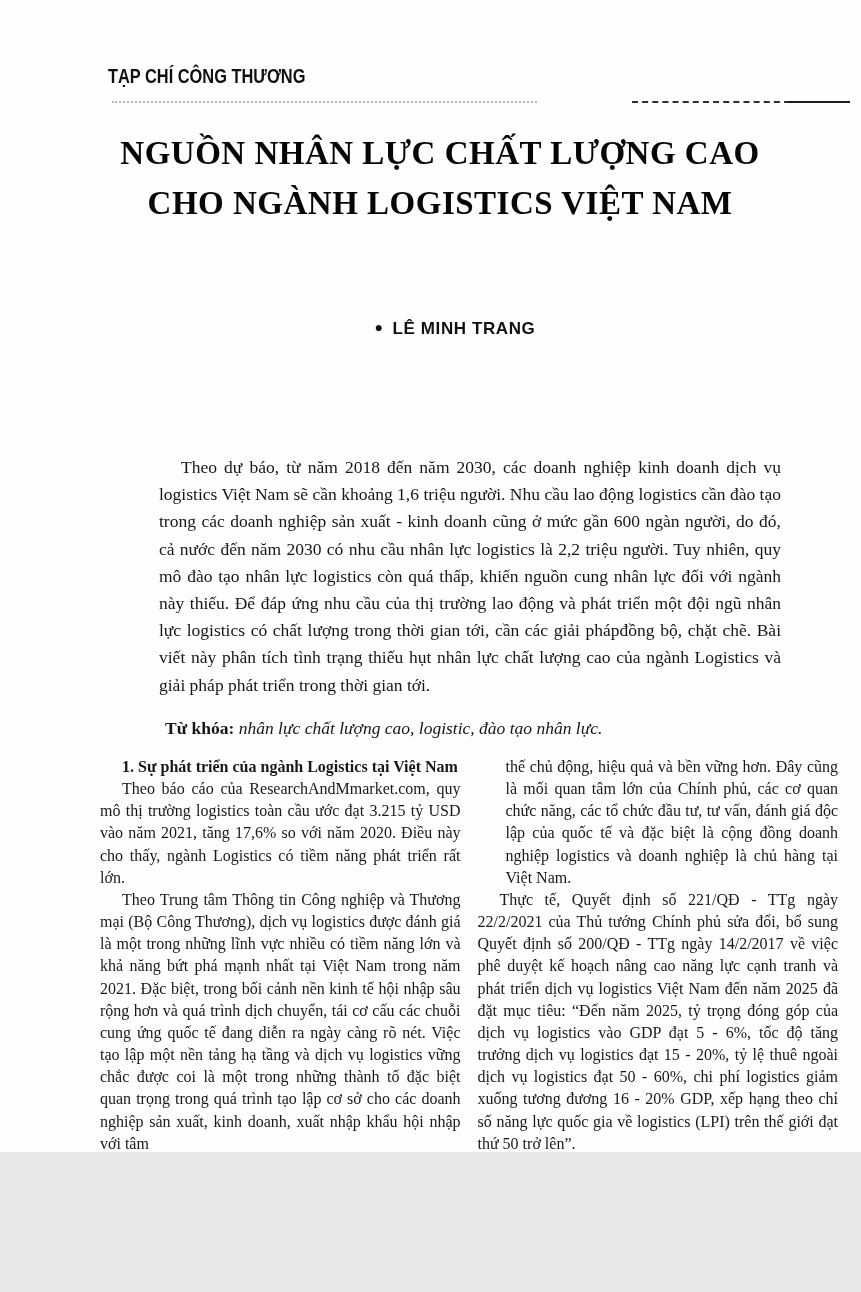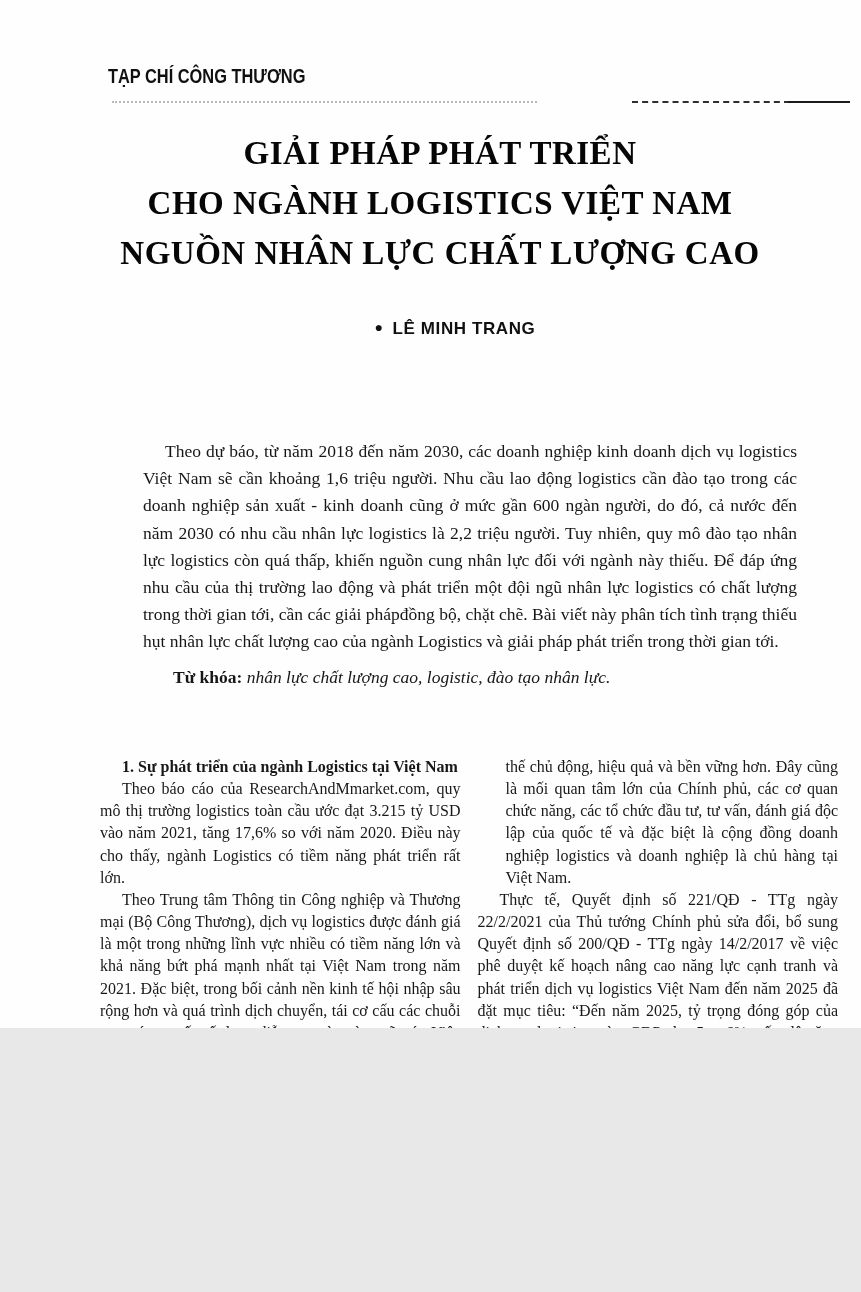--- a/index.html
+++ b/index.html
@@ -1,19 +1,19 @@
 <!DOCTYPE html>
 <html><head>
 <meta charset="utf-8">
 <style>
   html, body { margin: 0; padding: 0; background: #e8e8e8; }
   .page {
     position: relative;
     width: 861px;
-    height: 1028px;
+    height: 1152px;
     margin: 0 auto;
     background: #fefefe;
     font-family: "Liberation Serif", "DejaVu Serif", serif;
     color: #1c1c1c;
     overflow: hidden;
   }
 
   
   .journal-name {
     position: absolute;
@@ -80,22 +80,22 @@
     font-size: 17.5px;
     line-height: 27.2px;
     text-align: justify;
     color: #161616;
   }
   .abstract-heading {
     font-weight: bold;
     font-size: 18px;
     text-indent: 22px;
   }
-  .abstract-body { margin: 0; text-indent: 22px; }
-  .abstract-keywords { margin: 8px; text-indent: 22px; }
+  .abstract-body { margin: 16px; text-indent: 22px; }
+  .abstract-keywords { margin: 0; text-indent: 22px; }
   .kw-label { font-weight: bold; font-style: normal; }
   .kw-text { font-style: italic; }
 
   
   .columns {
     position: absolute;
     top: 756px;
     left: 100px;
     width: 738px;
     display: flex;
@@ -137,23 +137,22 @@
 
   <div class="journal-name">TẠP CHÍ CÔNG THƯƠNG</div>
 
   <div class="scan-rule">
     <div class="seg-left"></div>
     <div class="seg-mid"></div>
     <div class="seg-right"></div>
   </div>
 
   <div class="article-title">
-    <div>GIẢI PHÁP PHÁT TRIỂN</div>
+    <div>NGUỒN NHÂN LỰC CHẤT LƯỢNG CAO</div>
     <div>CHO NGÀNH LOGISTICS VIỆT NAM</div>
-    <div>NGUỒN NHÂN LỰC CHẤT LƯỢNG CAO</div>
   </div>
 
   <div class="author-line">
     <span class="author-bullet">●</span><span>LÊ MINH TRANG</span>
   </div>
 
   <div class="abstract">
     <p class="abstract-body">Theo dự báo, từ năm 2018 đến năm 2030, các doanh nghiệp kinh doanh dịch vụ logistics Việt Nam sẽ cần khoảng 1,6 triệu người. Nhu cầu lao động logistics cần đào tạo trong các doanh nghiệp sản xuất - kinh doanh cũng ở mức gần 600 ngàn người, do đó, cả nước đến năm 2030 có nhu cầu nhân lực logistics là 2,2 triệu người. Tuy nhiên, quy mô đào tạo nhân lực logistics còn quá thấp, khiến nguồn cung nhân lực đối với ngành này thiếu. Để đáp ứng nhu cầu của thị trường lao động và phát triển một đội ngũ nhân lực logistics có chất lượng trong thời gian tới, cần các giải phápđồng bộ, chặt chẽ. Bài viết này phân tích tình trạng thiếu hụt nhân lực chất lượng cao của ngành Logistics và giải pháp phát triển trong thời gian tới.</p>
     <p class="abstract-keywords"><span class="kw-label">Từ khóa:</span><span class="kw-text"> nhân lực chất lượng cao, logistic, đào tạo nhân lực.</span></p>
   </div>

